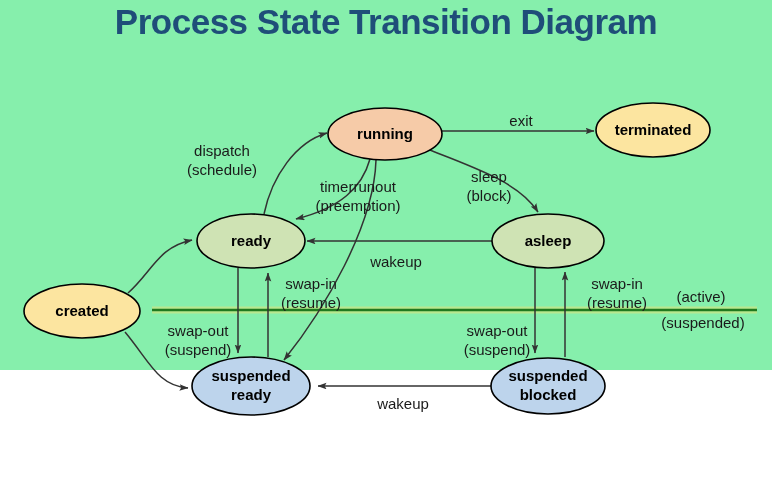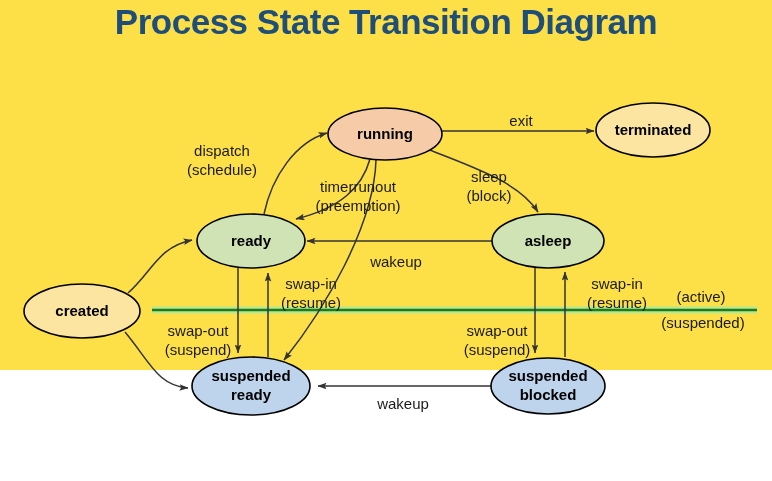--- a/index.html
+++ b/index.html
@@ -11,21 +11,21 @@
     width: 772px;
     height: 481px;
     font-family: "Liberation Sans", sans-serif;
     position: relative;
     overflow: hidden;
   }
   #page {
     position: relative;
     width: 772px;
     height: 370px;
-    background: #fde047;
+    background: #86efac;
   }
   #title {
     position: absolute;
     left: 0;
     top: 2px;
     width: 772px;
     text-align: center;
     font-family: "Liberation Sans", sans-serif;
     font-weight: bold;
     font-size: 35px;

